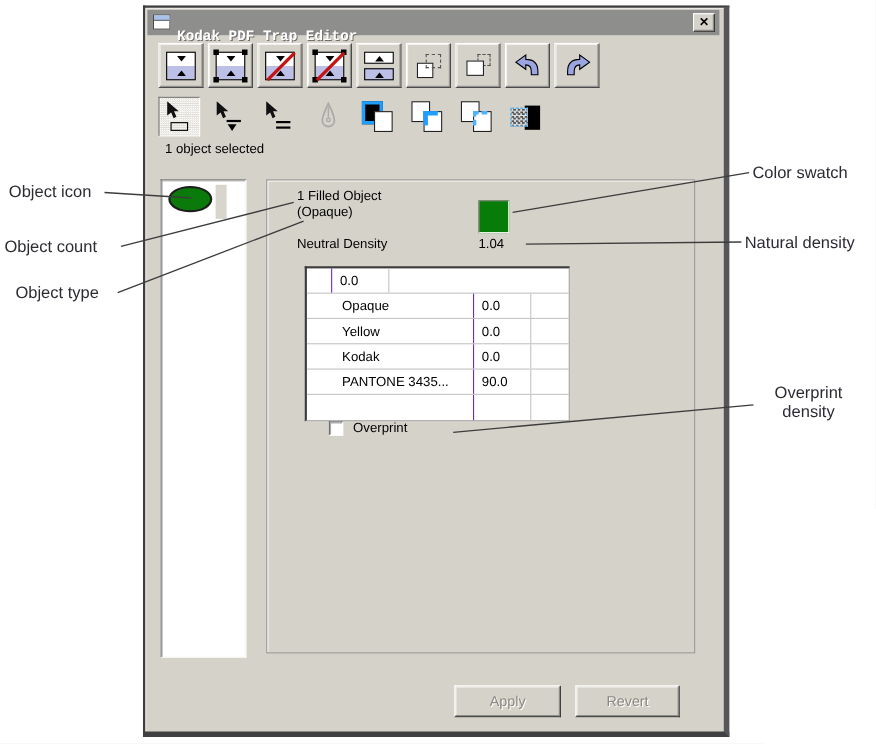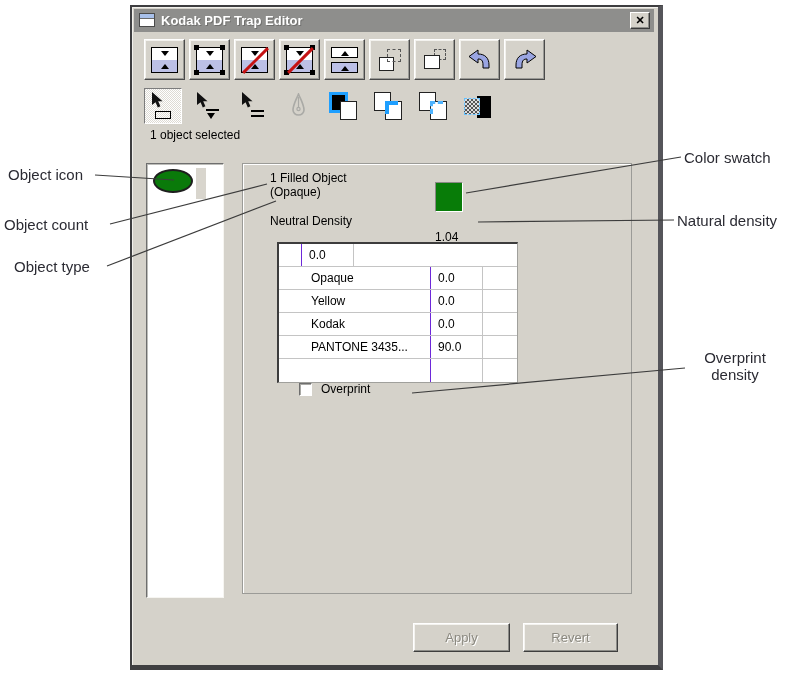--- a/index.html
+++ b/index.html
@@ -10,22 +10,22 @@
   
   .dialog { position:absolute; left:130px; top:5px; width:533px; height:665px;
             background:#d5d2ca; border:2px solid #3e3e40; border-right:5px solid #55555a;
             border-bottom:5px solid #404042; box-shadow: inset 1px 1px 0 #f1f0ec; }
   .titlebar { position:absolute; left:2px; top:2px; width:520px; height:23px;
               background:#8e8e8c; display:flex; align-items:center; }
   .title-icon { position:absolute; left:5px; top:4px; width:16px; height:14px;
                 background:#fff; border:1px solid #4a4a4a; }
   .title-icon::before { content:""; position:absolute; left:0; top:0; right:0; height:4px;
                         background:#a8c0ea; border-bottom:1px solid #6a6a6a; }
-  .title-text { position:absolute; left:27px; top:4px; color:#ffffff; font-weight:bold;
-                font-size:13px; text-shadow:1px 1px 0 #70706e; white-space:nowrap; }
+  .title-text { position:absolute; left:27px; top:16px; color:#ffffff; font-weight:bold;
+                font-size:13px; text-shadow:1px 1px 0 #70706e; white-space:nowrap;font-family:Liberation Mono, monospace; }
   .close-btn { position:absolute; right:4px; top:3px; width:20px; height:17px;
                background:#d5d2ca; border:1px solid; border-color:#fff #3a3a3a #3a3a3a #fff;
                box-shadow: inset -1px -1px 0 #8c8c88; font-size:11px; font-weight:bold;
                display:flex; align-items:center; justify-content:center; color:#000; }
 
   
   .tb-row1 { position:absolute; left:12px; top:32px; display:flex; gap:4px; }
   .tbtn { width:41px; height:41px; background:#d5d2ca; border:1px solid;
           border-color:#ffffff #4a4a4a #4a4a4a #ffffff;
           box-shadow: inset -1px -1px 0 #9a9a96, inset 1px 1px 0 #f3f2ee;
@@ -93,21 +93,21 @@
 
   
   .panel { position:absolute; left:110px; top:156px; width:390px; height:431px;
            background:#d5d2ca; border:1px solid #9b9b97;
            box-shadow: inset 1px 1px 0 #ffffff; }
   .p-line1 { position:absolute; left:27px; top:7px; font-size:12px; color:#000; }
   .p-line2 { position:absolute; left:27px; top:21px; font-size:12px; color:#000; }
   .p-swatch { position:absolute; left:192px; top:18px; width:28px; height:30px;
               border:1px solid; border-color:#8a8a86 #ffffff #ffffff #8a8a86; }
   .p-ndlabel { position:absolute; left:27px; top:50px; font-size:12px; color:#000; }
-  .p-ndvalue { position:absolute; left:192px; top:50px; font-size:12px; color:#000;margin-top:16px; }
+  .p-ndvalue { position:absolute; left:192px; top:50px; font-size:12px; color:#000; }
 
   .ink-table { position:absolute; left:34px; top:78px; width:241px; height:141px;
                background:#fff; border:1px solid #a0a09c;
                border-top:2px solid #3c3c3c; border-left:2px solid #3c3c3c; }
   .ink-row { display:flex; height:23px; border-bottom:1px solid #c4c4c4; }
   .ink-row:last-child { border-bottom:none; }
   .cell-swatch { width:22px; padding:1px 0 1px 1px; }
   .cell-swatch .chip { width:19px; height:20px; }
   .cell-name { flex:1; font-size:12px; color:#000; padding-left:10px; line-height:22px;
                white-space:nowrap; overflow:hidden; }

